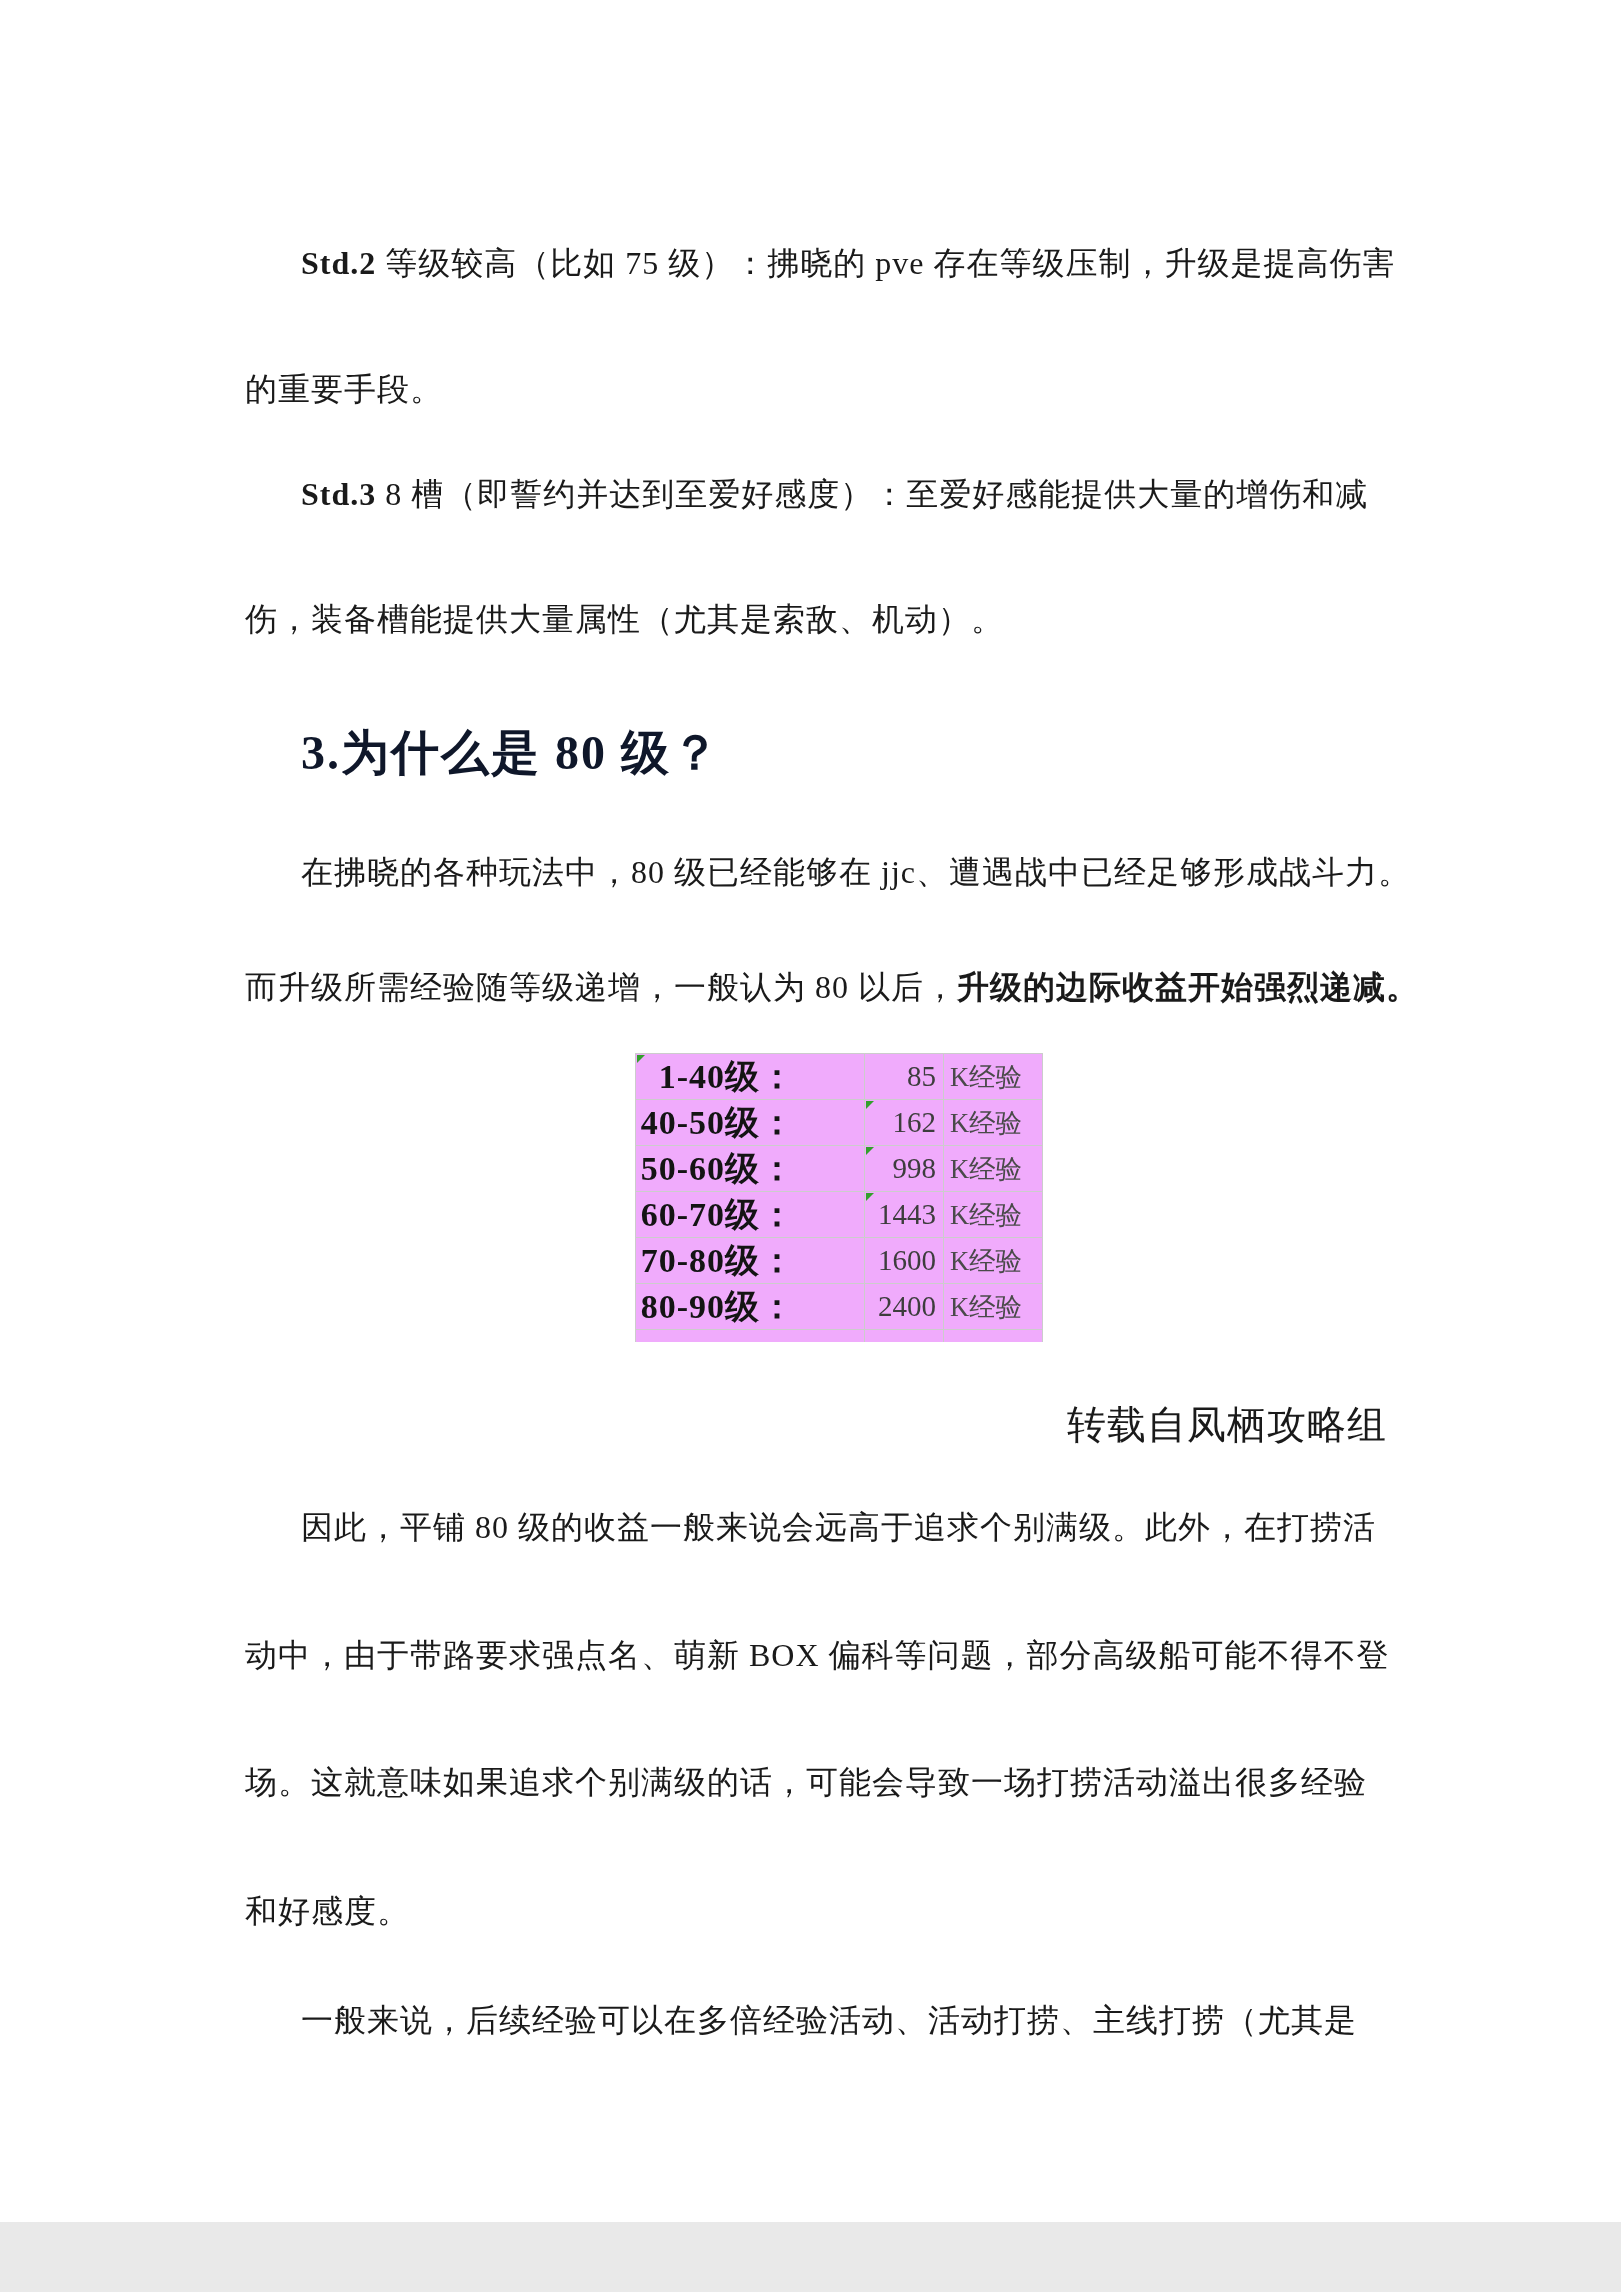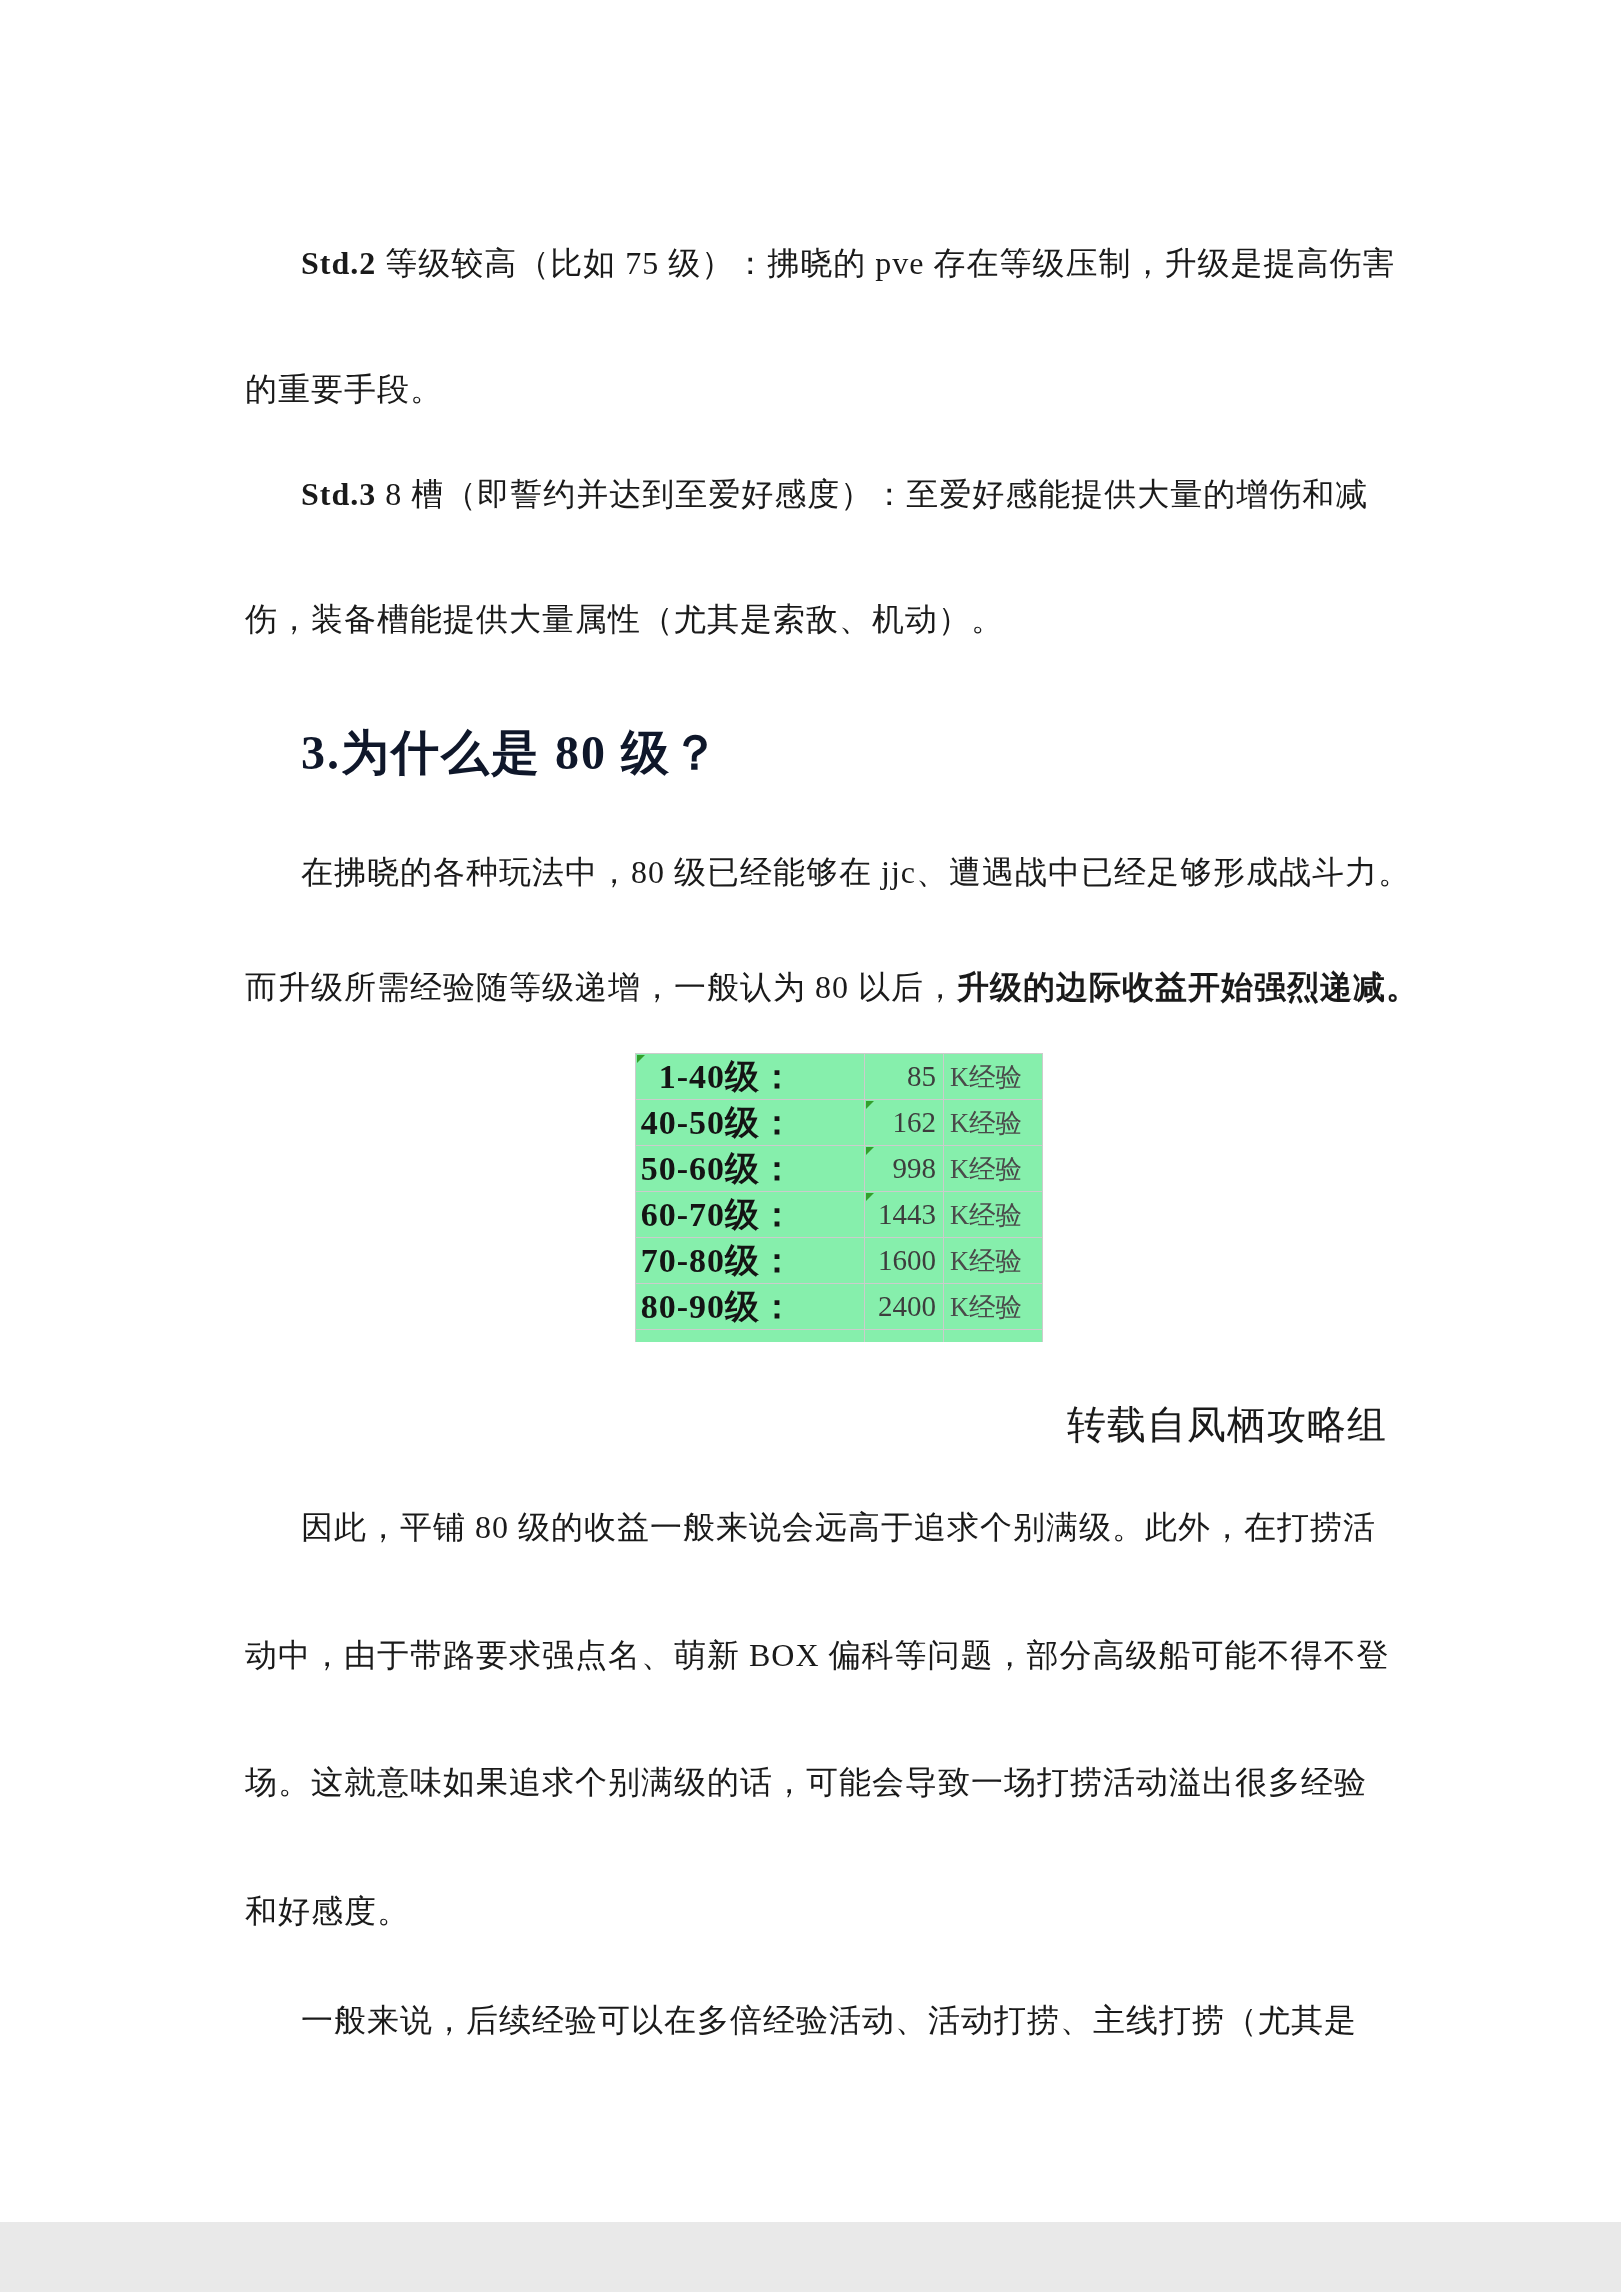--- a/index.html
+++ b/index.html
@@ -28,21 +28,21 @@
     color:#0f172a;
   }
   .line b { font-weight:bold; }
 
   
   .exp-table {
     position:absolute;
     left:635px; top:1053px;
     width:408px;
     border-top:1px solid #cccccc;
-    background:#86efac;
+    background:#f0abfc;
   }
   .t-row { display:flex; height:45px; border-bottom:1px solid #cccccc; }
   .t-row.partial { height:11.8px; border-bottom:none; }
   .cell { position:relative; box-sizing:border-box; display:flex; align-items:center; }
   .c1 {
     width:230px;
     border-left:1px solid #cccccc; border-right:1px solid #cccccc;
     justify-content:flex-end; padding-right:69px;
     font-weight:bold; font-size:34px; color:#141414;
     letter-spacing:1px;

